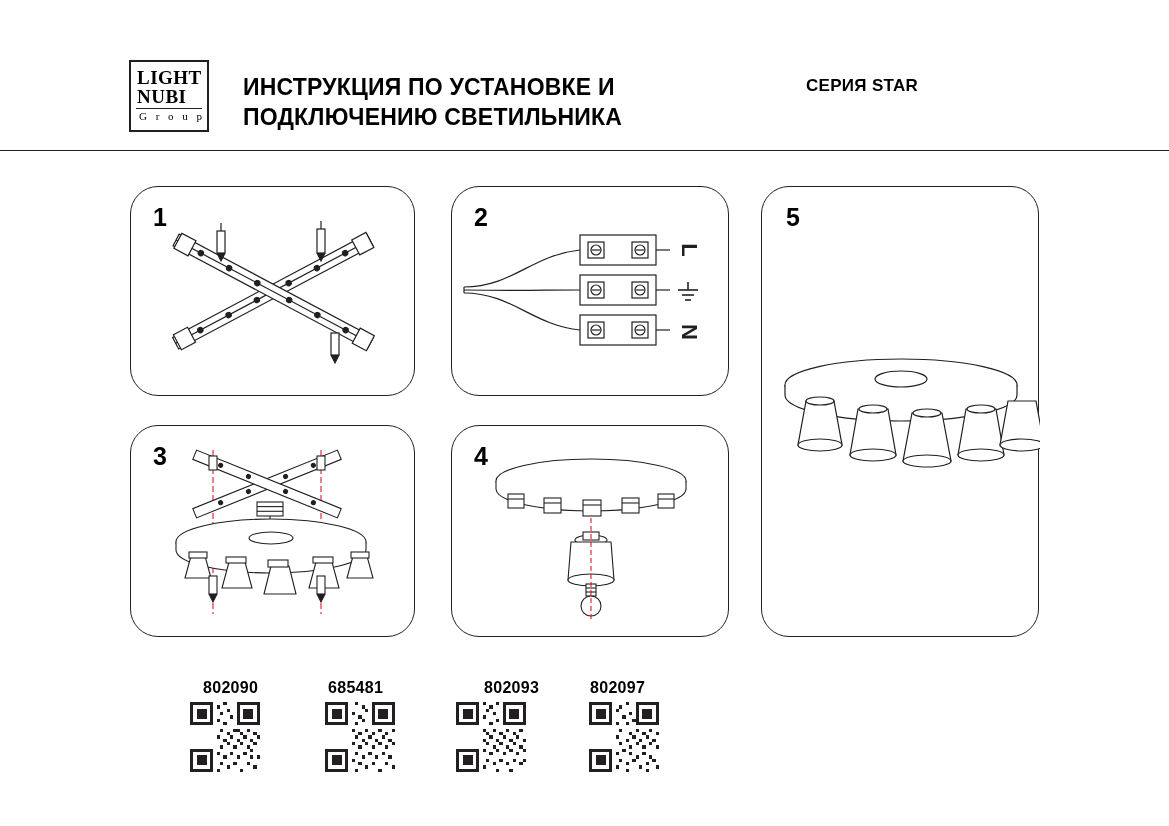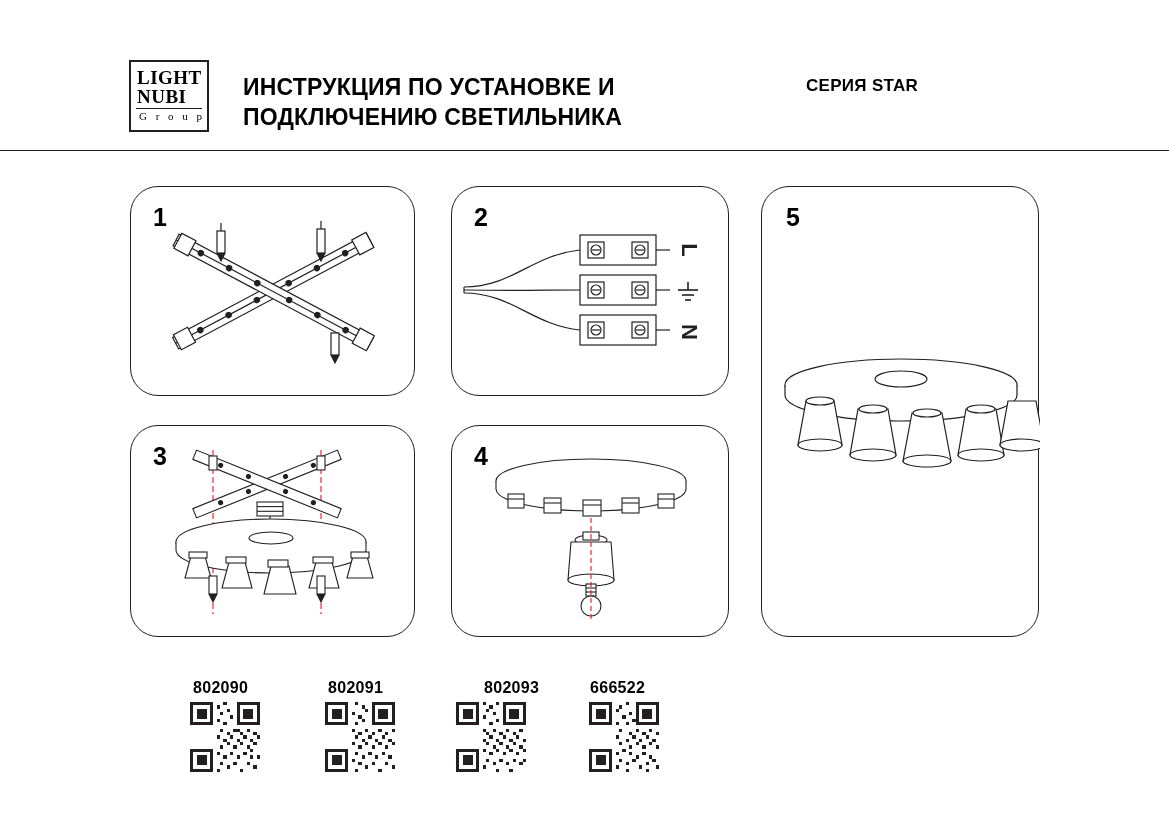--- a/index.html
+++ b/index.html
@@ -285,21 +285,21 @@
           <ellipse cx="219" cy="268" rx="23" ry="6" fill="#fff"></ellipse>
           <ellipse cx="219" cy="222" rx="14" ry="4" fill="#fff"></ellipse>
 
           <path d="M246 214 l-8 44 h44 l-8 -44 z" fill="#fff"></path>
           <ellipse cx="260" cy="258" rx="22" ry="6" fill="#fff"></ellipse>
         </g>
       </g>
     </svg>
   </div>
 
-  <div class="code" style="left:193px;top:679px;">802090</div>
+  <div class="code" style="left:203px;top:679px;">802090</div>
   <svg class="qr" style="left:190px;top:702px;" viewBox="0 0 21 21" shape-rendering="crispEdges">
     <rect width="21" height="21" fill="#fff"></rect>
     <g fill="#231f20">
       <rect x="0" y="0" width="7" height="1"></rect>
         <rect x="0" y="6" width="7" height="1"></rect>
       <rect x="0" y="0" width="1" height="7"></rect>
         <rect x="6" y="0" width="1" height="7"></rect>
       <rect x="2" y="2" width="3" height="3"></rect>
       <rect x="14" y="0" width="7" height="1"></rect>
         <rect x="14" y="6" width="7" height="1"></rect>
@@ -349,21 +349,21 @@
         <rect x="15" y="20" width="1" height="1"></rect>
       <rect x="17" y="18" width="1" height="1"></rect>
         <rect x="19" y="19" width="1" height="1"></rect>
       <rect x="8" y="20" width="1" height="1"></rect>
         <rect x="20" y="16" width="1" height="1"></rect>
       <rect x="14" y="8" width="1" height="1"></rect>
         <rect x="18" y="14" width="1" height="1"></rect>
     </g>
   </svg>
 
-  <div class="code" style="left:328px;top:679px;">802091</div>
+  <div class="code" style="left:328px;top:679px;">685481</div>
   <svg class="qr" style="left:325px;top:702px;" viewBox="0 0 21 21" shape-rendering="crispEdges">
     <rect width="21" height="21" fill="#fff"></rect>
     <g fill="#231f20">
       <rect x="0" y="0" width="7" height="1"></rect>
         <rect x="0" y="6" width="7" height="1"></rect>
       <rect x="0" y="0" width="1" height="7"></rect>
         <rect x="6" y="0" width="1" height="7"></rect>
       <rect x="2" y="2" width="3" height="3"></rect>
       <rect x="14" y="0" width="7" height="1"></rect>
         <rect x="14" y="6" width="7" height="1"></rect>
@@ -480,21 +480,21 @@
       <rect x="15" y="18" width="1" height="1"></rect>
         <rect x="17" y="17" width="1" height="1"></rect>
       <rect x="19" y="18" width="1" height="1"></rect>
         <rect x="8" y="19" width="1" height="1"></rect>
       <rect x="12" y="20" width="1" height="1"></rect>
         <rect x="16" y="20" width="1" height="1"></rect>
       <rect x="20" y="17" width="1" height="1"></rect>
     </g>
   </svg>
 
-  <div class="code" style="left:590px;top:679px;">666522</div>
+  <div class="code" style="left:590px;top:679px;">802097</div>
   <svg class="qr" style="left:589px;top:702px;" viewBox="0 0 21 21" shape-rendering="crispEdges">
     <rect width="21" height="21" fill="#fff"></rect>
     <g fill="#231f20">
       <rect x="0" y="0" width="7" height="1"></rect>
         <rect x="0" y="6" width="7" height="1"></rect>
       <rect x="0" y="0" width="1" height="7"></rect>
         <rect x="6" y="0" width="1" height="7"></rect>
       <rect x="2" y="2" width="3" height="3"></rect>
       <rect x="14" y="0" width="7" height="1"></rect>
         <rect x="14" y="6" width="7" height="1"></rect>

